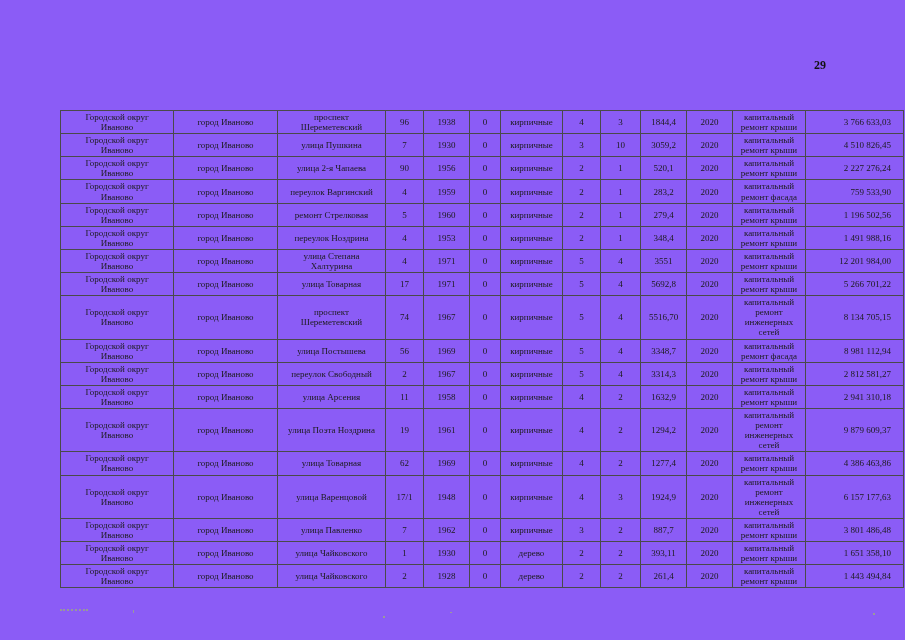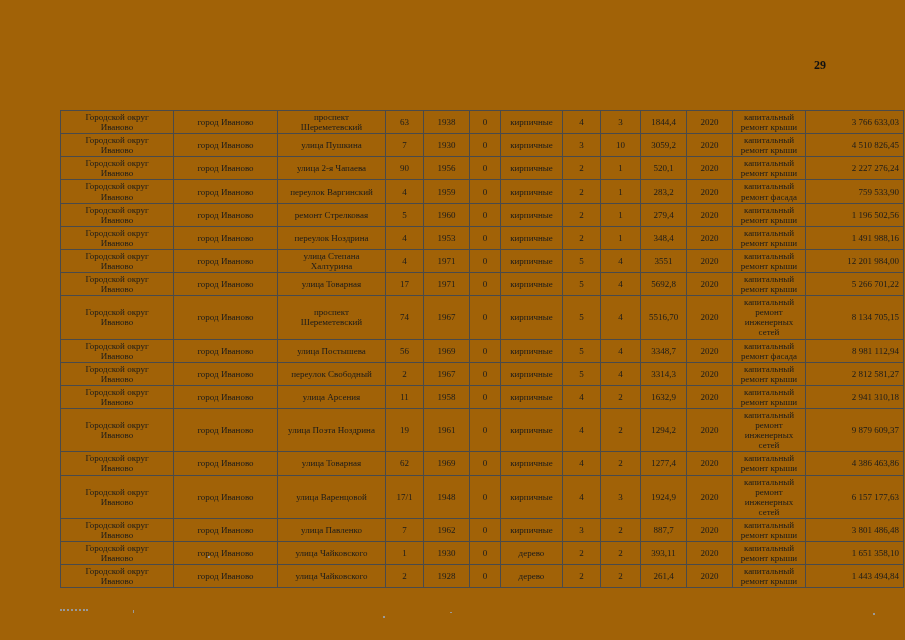--- a/index.html
+++ b/index.html
@@ -7,21 +7,21 @@
     padding: 0;
     background: #ffffff;
     width: 905px;
     height: 640px;
     overflow: hidden;
   }
   .page {
     position: relative;
     width: 905px;
     height: 640px;
-    background: #a16207;
+    background: #8b5cf6;
     font-family: "Liberation Serif", "DejaVu Serif", serif;
     color: #1b1b1b;
   }
   .page-number {
     position: absolute;
     top: 58px;
     left: 814px;
     font-size: 12px;
     font-weight: bold;
     color: #111;
@@ -41,21 +41,21 @@
     text-align: center;
     vertical-align: middle;
     padding: 1px 2px;
     white-space: pre-line;
     color: #1b1b1b;
     overflow: hidden;
     word-wrap: break-word;
   }
   table.doc-table td.c12 {
     text-align: right;
-    padding-right: 4px;
+    padding-right: 12px;
   }
   
   .artifact {
     position: absolute;
     background: #9a9a9a;
   }
   .artifact.dash-line {
     background: none;
     border-top: 2px dotted #999;
   }
@@ -83,21 +83,21 @@
       <col style="width:73px">
       <col style="width:98px">
     </colgroup>
     <tbody>
         <tr>
           <td class="c0">Городской округ
 Иваново</td>
           <td class="c1">город Иваново</td>
           <td class="c2">проспект
 Шереметевский</td>
-          <td class="c3">63</td>
+          <td class="c3">96</td>
           <td class="c4">1938</td>
           <td class="c5">0</td>
           <td class="c6">кирпичные</td>
           <td class="c7">4</td>
           <td class="c8">3</td>
           <td class="c9">1844,4</td>
           <td class="c10">2020</td>
           <td class="c11">капитальный
 ремонт крыши</td>
           <td class="c12">3 766 633,03</td>

